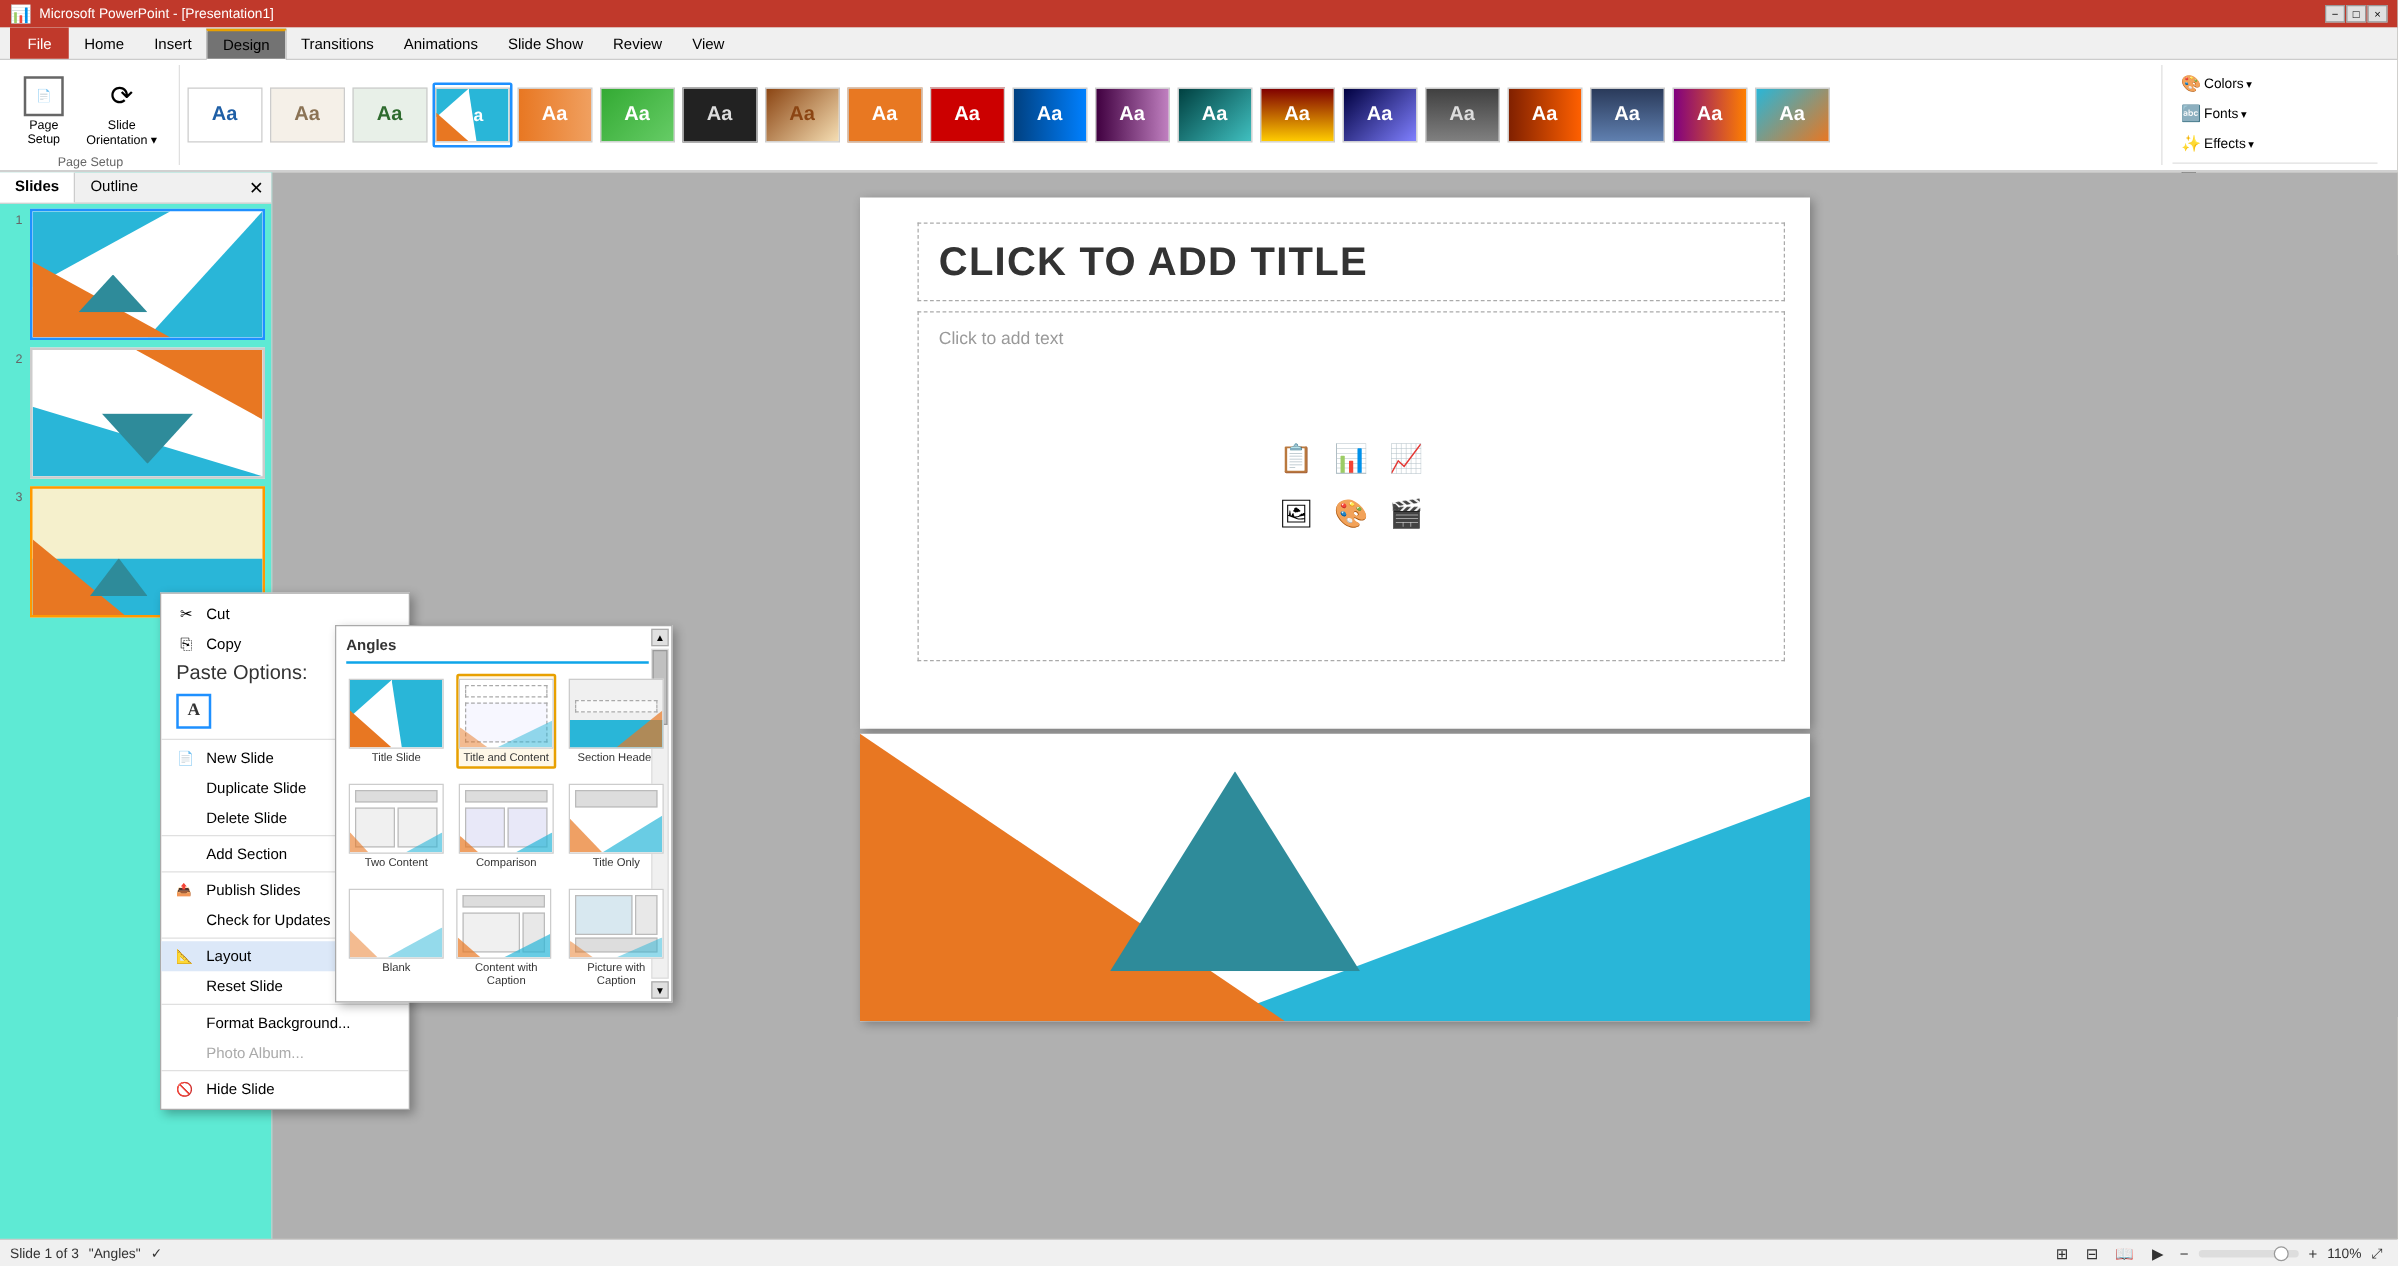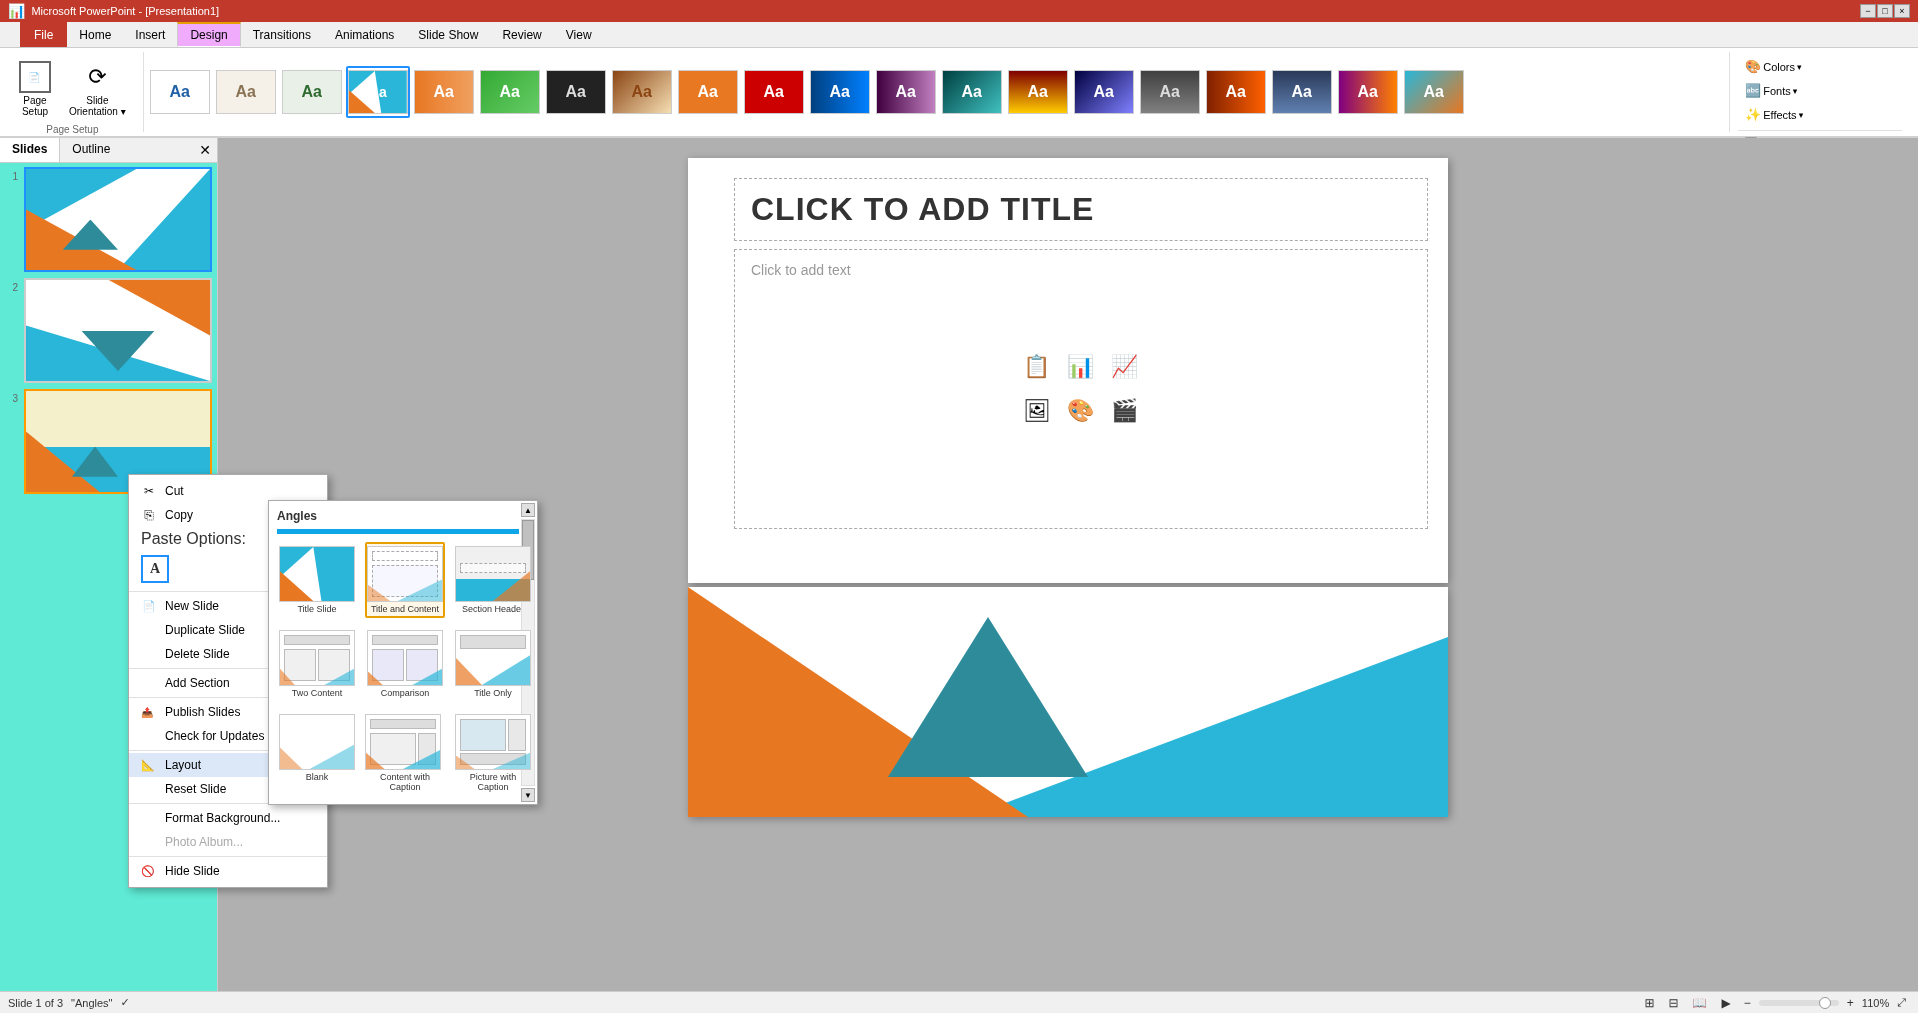--- a/index.html
+++ b/index.html
@@ -11,25 +11,25 @@
 <div style="background:#c0392b; height:22px; display:flex; align-items:center; padding:0 8px; color:white; font-size:11px;">
   <span style="margin-right:6px; font-size:14px;">📊</span>
   <span>Microsoft PowerPoint - [Presentation1]</span>
   <div style="margin-left:auto; display:flex; gap:1px;">
     <button style="width:16px;height:14px;background:#e0e0e0;border:1px solid #999;font-size:9px;cursor:pointer;display:flex;align-items:center;justify-content:center;">−</button>
     <button style="width:16px;height:14px;background:#e0e0e0;border:1px solid #999;font-size:9px;cursor:pointer;display:flex;align-items:center;justify-content:center;">□</button>
     <button style="width:16px;height:14px;background:#e0e0e0;border:1px solid #999;font-size:9px;cursor:pointer;display:flex;align-items:center;justify-content:center;">×</button>
   </div>
 </div>
 
-<div style="background:#f0f0f0; display:flex; align-items:flex-start; height:26px; padding-left:20px; border-bottom:1px solid #ccc;">
+<div style="background:#f0f0f0; display:flex; align-items:flex-end; height:26px; padding-left:8px; border-bottom:1px solid #ccc;">
   <div style="background:#c0392b;color:white;padding:4px 14px;font-size:12px;cursor:pointer;height:100%;display:flex;align-items:center;">File</div>
   <div style="padding:4px 12px;font-size:12px;cursor:pointer;height:100%;display:flex;align-items:center;">Home</div>
   <div style="padding:4px 12px;font-size:12px;cursor:pointer;height:100%;display:flex;align-items:center;">Insert</div>
-  <div style="padding:4px 12px;font-size:12px;cursor:pointer;height:100%;display:flex;align-items:center;background:#f0abfc;border-top:2px solid #e8a000;border-left:1px solid #ccc;border-right:1px solid #ccc;border-bottom:1px solid white;margin-bottom:-1px;">Design</div>
+  <div style="padding:4px 12px;font-size:12px;cursor:pointer;height:100%;display:flex;align-items:center;background:#737373;border-top:2px solid #e8a000;border-left:1px solid #ccc;border-right:1px solid #ccc;border-bottom:1px solid white;margin-bottom:-1px;">Design</div>
   <div style="padding:4px 12px;font-size:12px;cursor:pointer;height:100%;display:flex;align-items:center;">Transitions</div>
   <div style="padding:4px 12px;font-size:12px;cursor:pointer;height:100%;display:flex;align-items:center;">Animations</div>
   <div style="padding:4px 12px;font-size:12px;cursor:pointer;height:100%;display:flex;align-items:center;">Slide Show</div>
   <div style="padding:4px 12px;font-size:12px;cursor:pointer;height:100%;display:flex;align-items:center;">Review</div>
   <div style="padding:4px 12px;font-size:12px;cursor:pointer;height:100%;display:flex;align-items:center;">View</div>
 </div>
 
 <div style="background:white;border-bottom:2px solid #d0d0d0;display:flex;padding:4px 8px;gap:0;align-items:stretch;height:90px;">
 
   <div style="display:flex;flex-direction:column;align-items:center;border-right:1px solid #e0e0e0;padding:0 10px 0 4px;gap:2px;justify-content:space-between;">
@@ -306,21 +306,21 @@
   </div>
 
   <div style="position:absolute;right:2px;bottom:2px;">
     <div style="width:14px;height:14px;background:#e0e0e0;border:1px solid #aaa;display:flex;align-items:center;justify-content:center;font-size:8px;cursor:pointer;">▼</div>
   </div>
 
   <div style="position:absolute;right:2px;top:18px;bottom:18px;width:14px;background:#f0f0f0;border:1px solid #ddd;">
     <div style="position:absolute;top:0;left:0;right:0;height:60px;background:#c0c0c0;border:1px solid #999;"></div>
   </div>
 
-  <div style="font-size:12px;font-weight:bold;color:#333;padding:0 0 6px 0;border-bottom:5px solid #0ea5e9;margin-bottom:8px;">Angles</div>
+  <div style="font-size:12px;font-weight:bold;color:#333;padding:0 0 6px 0;border-bottom:2px solid #0ea5e9;margin-bottom:8px;">Angles</div>
   <div style="display:grid;grid-template-columns:repeat(3, 80px);gap:8px;">
 
     <div style="display:flex;flex-direction:column;align-items:center;cursor:pointer;padding:2px;border:2px solid transparent;border-radius:2px;">
       <div style="width:76px;height:56px;border:1px solid #ccc;background:white;position:relative;overflow:hidden;">
         <div style="position:absolute;top:0;left:0;width:45%;height:55%;background:#29b6d8;clip-path:polygon(0 0,100% 0,0 100%);"></div>
         <div style="position:absolute;bottom:0;left:0;width:45%;height:55%;background:#e87722;clip-path:polygon(0 100%,100% 100%,0 0);"></div>
         <div style="position:absolute;top:0;right:0;width:55%;height:100%;background:#29b6d8;clip-path:polygon(100% 0,100% 100%,20% 100%,0 0);"></div>
       </div>
       <span style="font-size:9px;text-align:center;margin-top:2px;color:#333;">Title Slide</span>
     </div>

